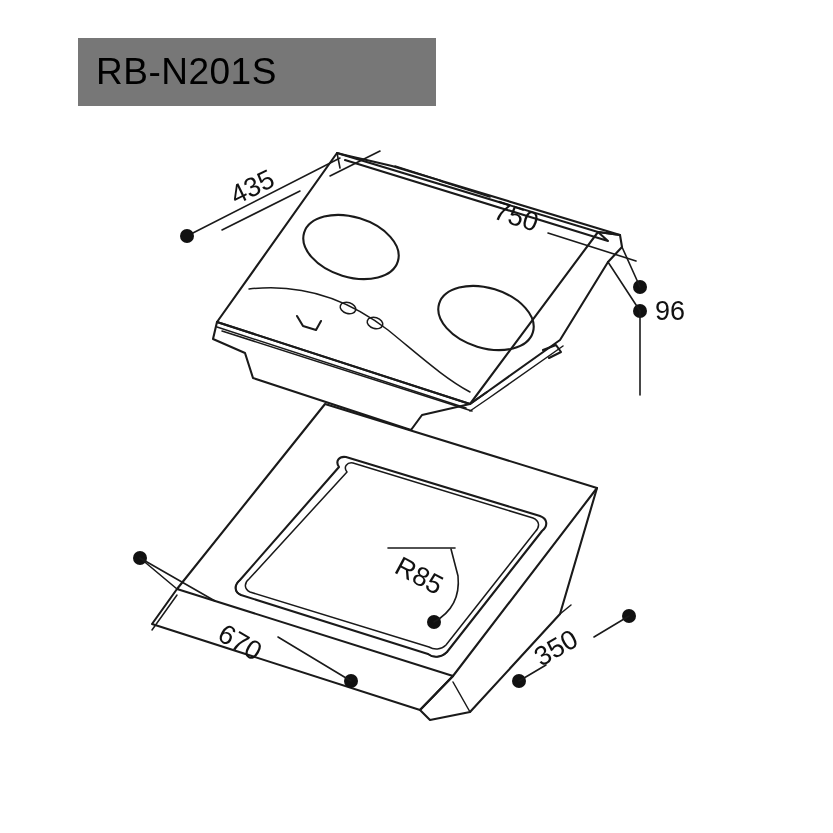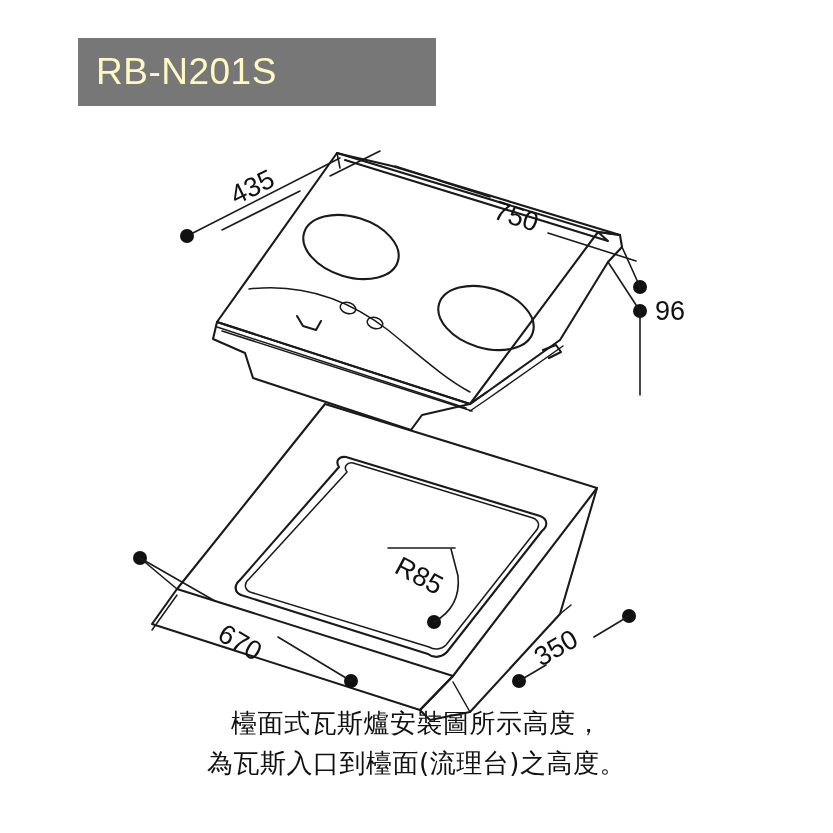--- a/index.html
+++ b/index.html
@@ -22,21 +22,21 @@
     position: absolute;
     left: 78px;
     top: 38px;
     width: 358px;
     height: 68px;
     background: #777777;
     display: flex;
     align-items: center;
   }
   #title-text {
-    color: #fef9c3;
+    color: #000000;
     font-size: 37px;
     font-family: "Liberation Sans", sans-serif;
     font-weight: 400;
     letter-spacing: 0.5px;
     padding-left: 18px;
     white-space: nowrap;
   }
   
   #drawing {
     position: absolute;
@@ -203,18 +203,14 @@
       <g>
         <circle class="dot" cx="434" cy="622" r="7"></circle>
         <path class="dim-line" d="M 434,622 C 452,612 460,596 458,576 L 451,549"></path>
         <line class="dim-line" x1="388" y1="548" x2="455" y2="548"></line>
         <text class="dimtxt" x="393" y="572" transform="rotate(28 393 572)">R85</text>
       </g>
 
     </svg>
   </div>
 
-  <div id="caption">
-    <div class="cap-line">檯面式瓦斯爐安裝圖所示高度，</div>
-    <div class="cap-line">為瓦斯入口到檯面(流理台)之高度。</div>
-  </div>
 
 </div>
 
 </body></html>

